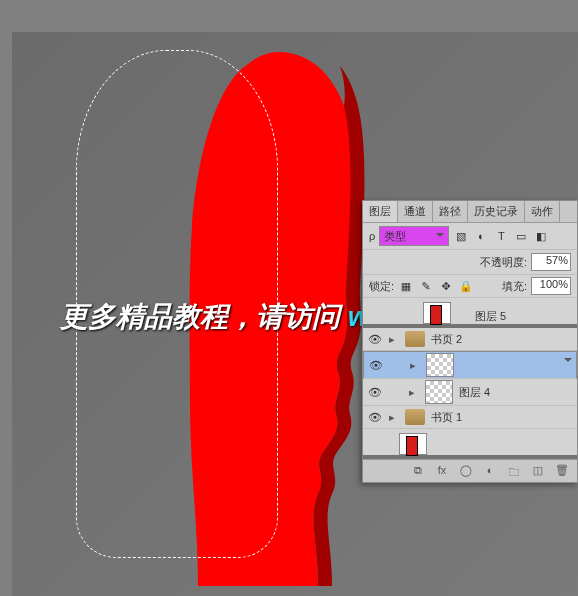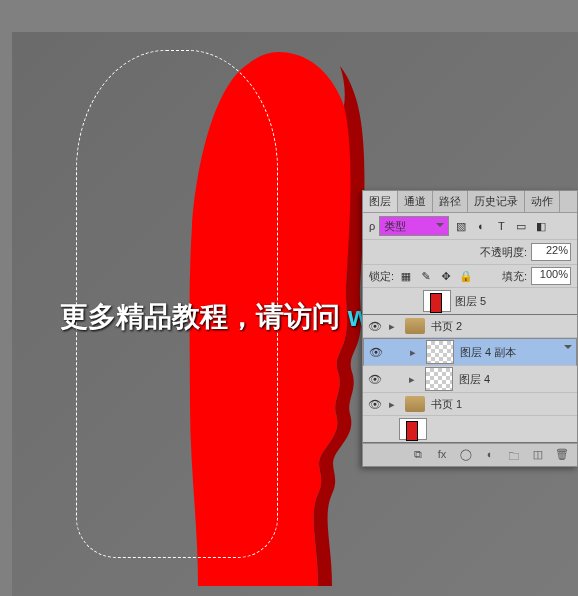--- a/index.html
+++ b/index.html
@@ -2,22 +2,22 @@
 <html><head>
 <meta charset="utf-8">
 <style>
   html,body{margin:0;padding:0;width:578px;height:596px;overflow:hidden;font-family:"Microsoft YaHei",sans-serif;background:#808080;}
   .canvas{position:absolute;inset:0;background:#808080;}
   .image-area{position:absolute;left:12px;top:32px;right:0;bottom:0;background:linear-gradient(135deg,#6b6b6b,#7a7a7a);overflow:hidden;}
   .redshape{position:absolute;left:156px;top:14px;width:220px;height:540px;}
   .marching{position:absolute;left:64px;top:18px;width:200px;height:506px;border:1px dashed #fff;border-radius:90px 90px 40px 40px/120px 120px 40px 40px;}
   .watermark{position:absolute;left:60px;top:298px;font-size:28px;font-weight:800;color:#fff;white-space:nowrap;}
   .watermark .cyan{color:#2fd8f0;letter-spacing:1px;}
-  .watermark span{filter:drop-shadow(1px 1px 1px #000);}
-  .panel{position:absolute;right:0;top:190px;width:214px;background:#d4d4d4;border:1px solid #8a8a8a;box-shadow:-2px 2px 6px rgba(0,0,0,.4);font-size:11px;color:#333;}
+  .watermark span{filter:drop-shadow(1px 1px 1px #000);font-style:italic;}
+  .panel{position:absolute;right:0;top:200px;width:214px;background:#d4d4d4;border:1px solid #8a8a8a;box-shadow:-2px 2px 6px rgba(0,0,0,.4);font-size:11px;color:#333;}
   .tabs{display:flex;background:#c8c8c8;border-bottom:1px solid #9a9a9a;}
   .tab{padding:3px 6px;border-right:1px solid #9a9a9a;cursor:default;}
   .tab.active{background:#d4d4d4;}
   .row{display:flex;align-items:center;gap:4px;padding:3px 6px;border-bottom:1px solid #bfbfbf;}
   .sel{height:18px;border:1px solid #8a8a8a;background:#d946ef;display:inline-flex;align-items:center;padding:0 16px 0 4px;position:relative;}
   .sel::after{content:"";position:absolute;right:4px;top:6px;border:4px solid transparent;border-top-color:#555;}
   .iconbtn{width:16px;height:16px;display:inline-flex;align-items:center;justify-content:center;}
   .numbox{width:34px;height:16px;border:1px solid #8a8a8a;background:#fff;text-align:right;padding:0 2px;font-size:11px;}
   .layers{max-height:190px;overflow:hidden;}
   .layerrow{display:flex;align-items:center;height:26px;border-bottom:1px solid #bfbfbf;padding:0 4px;gap:6px;}
@@ -25,21 +25,21 @@
   .eye{width:16px;text-align:center;}
   .thumb{width:26px;height:22px;border:1px solid #888;background:#fff;position:relative;flex:0 0 auto;}
   .thumb.checker{background-image:linear-gradient(45deg,#ccc 25%,transparent 25%,transparent 75%,#ccc 75%),linear-gradient(45deg,#ccc 25%,#fff 25%,#fff 75%,#ccc 75%);background-size:8px 8px;background-position:0 0,4px 4px;}
   .thumb .redbar{position:absolute;left:6px;top:2px;width:10px;height:18px;background:#d81c1c;border:1px solid #000;}
   .grouprow{height:22px;}
   .grouprow .thumb{width:20px;height:16px;border:none;background:linear-gradient(#c9a86a,#a8864a);border-radius:2px;}
   .arrow{width:10px;color:#555;}
   .panel-bottom{display:flex;justify-content:flex-end;gap:10px;padding:4px 8px;background:#c8c8c8;border-top:1px solid #9a9a9a;}
   .panel-bottom span{width:14px;height:14px;display:inline-block;color:#555;text-align:center;font-size:11px;}
   .lockrow{display:flex;align-items:center;gap:4px;padding:2px 6px;border-bottom:1px solid #bfbfbf;}
-  .spacer-row{height:26px;border-bottom:1px solid #737373;display:flex;align-items:center;padding-left:60px;gap:4px;}
+  .spacer-row{height:26px;border-bottom:4px solid #737373;display:flex;align-items:flex-end;padding-left:60px;gap:24px;}
   .spacer-row .thumb{width:26px;height:20px;}
   .lbl{flex:1;white-space:nowrap;overflow:hidden;}
   .indent{width:14px;}
 </style>
 </head>
 <body>
 
 <div class="canvas">
   <div class="image-area">
     <svg class="redshape" viewBox="0 0 220 540" preserveAspectRatio="none">
@@ -69,21 +69,21 @@
         </div>
       <span class="iconbtn">▧</span>
       <span class="iconbtn">◐</span>
       <span class="iconbtn">T</span>
       <span class="iconbtn">▭</span>
       <span class="iconbtn">◧</span>
     </div>
 
     <div class="row">
       <span style="margin-left:auto">不透明度:</span>
-      <div class="numbox">22%</div>
+      <div class="numbox">57%</div>
     </div>
 
     <div class="lockrow">
       <span>锁定:</span>
       <span class="iconbtn">▦</span>
       <span class="iconbtn">✎</span>
       <span class="iconbtn">✥</span>
       <span class="iconbtn">🔒</span>
       <span style="margin-left:auto">填充:</span>
       <div class="numbox">100%</div>
@@ -102,21 +102,20 @@
         <span class="arrow">▸</span>
         <div class="thumb"></div>
         <span class="lbl">书页 2</span>
       </div>
 
       <div class="layerrow sel">
         <span class="eye">👁</span>
         <span class="indent"></span>
         <span class="arrow">▸</span>
         <div class="thumb checker"></div>
-        <span class="lbl">图层 4 副本</span>
       </div>
 
       <div class="layerrow">
         <span class="eye">👁</span>
         <span class="indent"></span>
         <span class="arrow">▸</span>
         <div class="thumb checker"></div>
         <span class="lbl">图层 4</span>
       </div>
 

